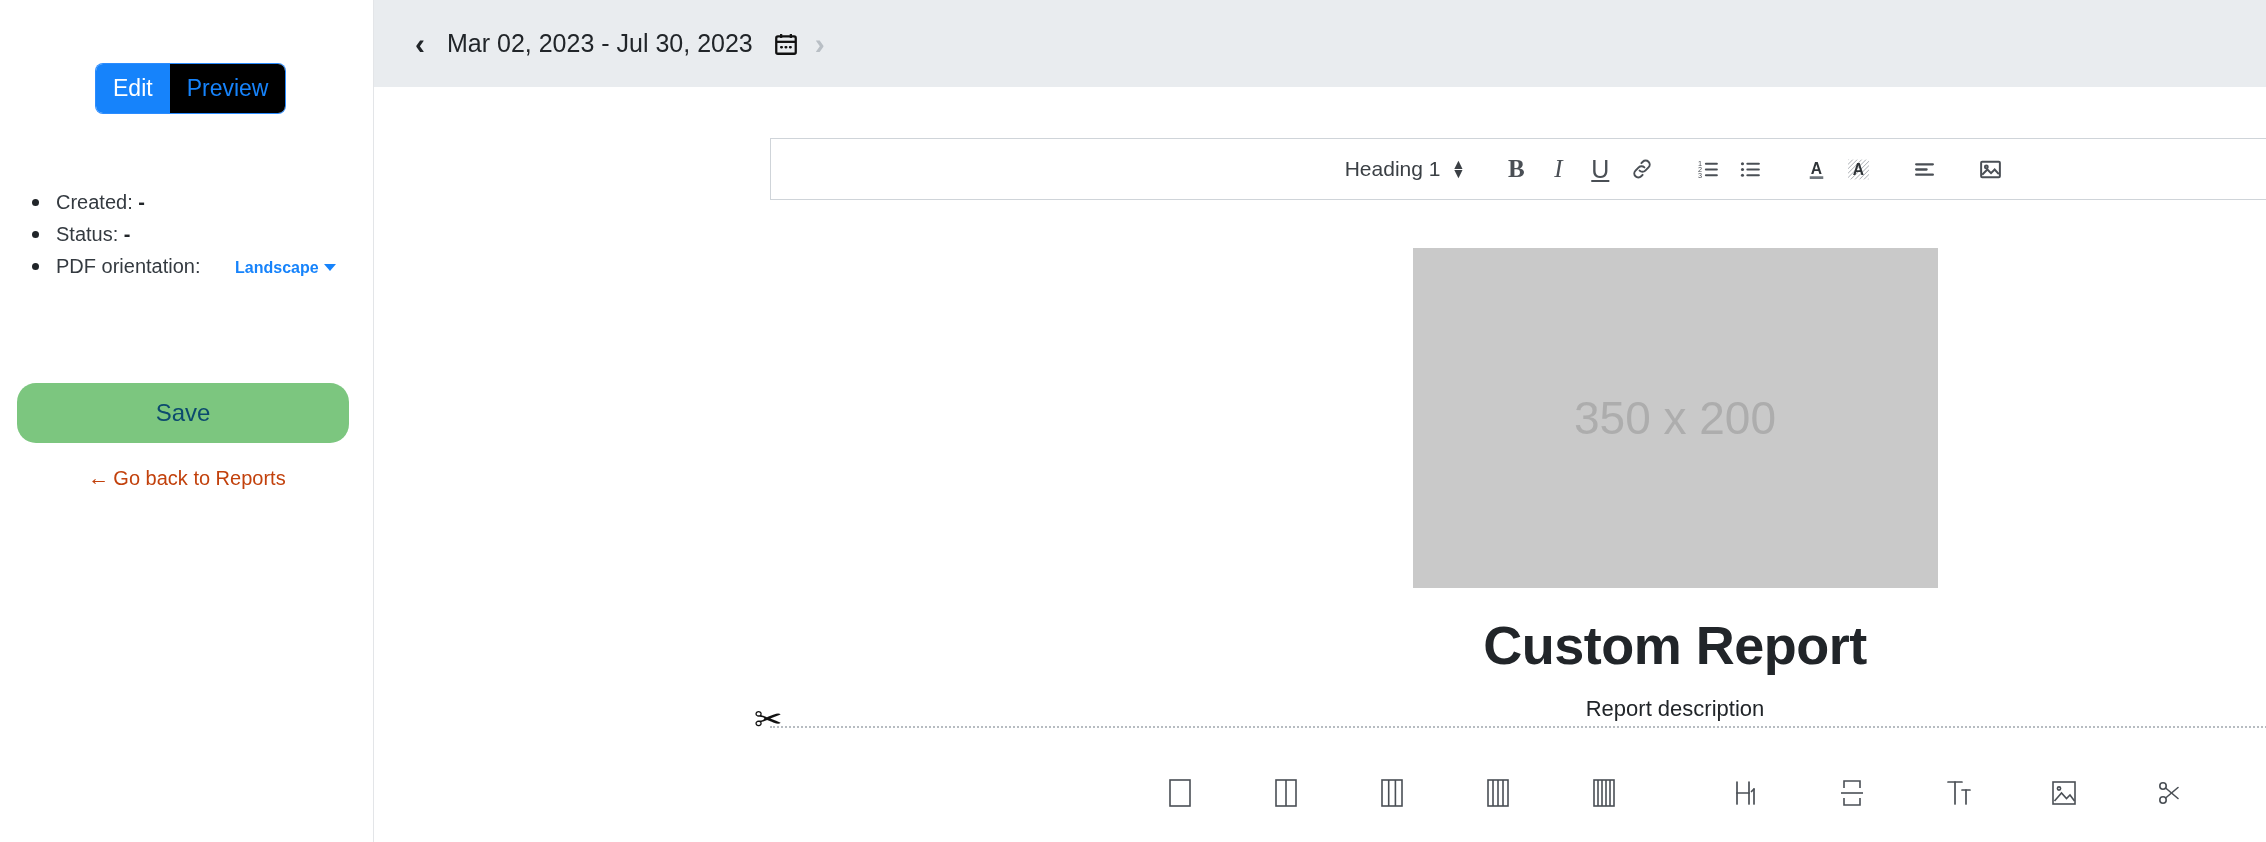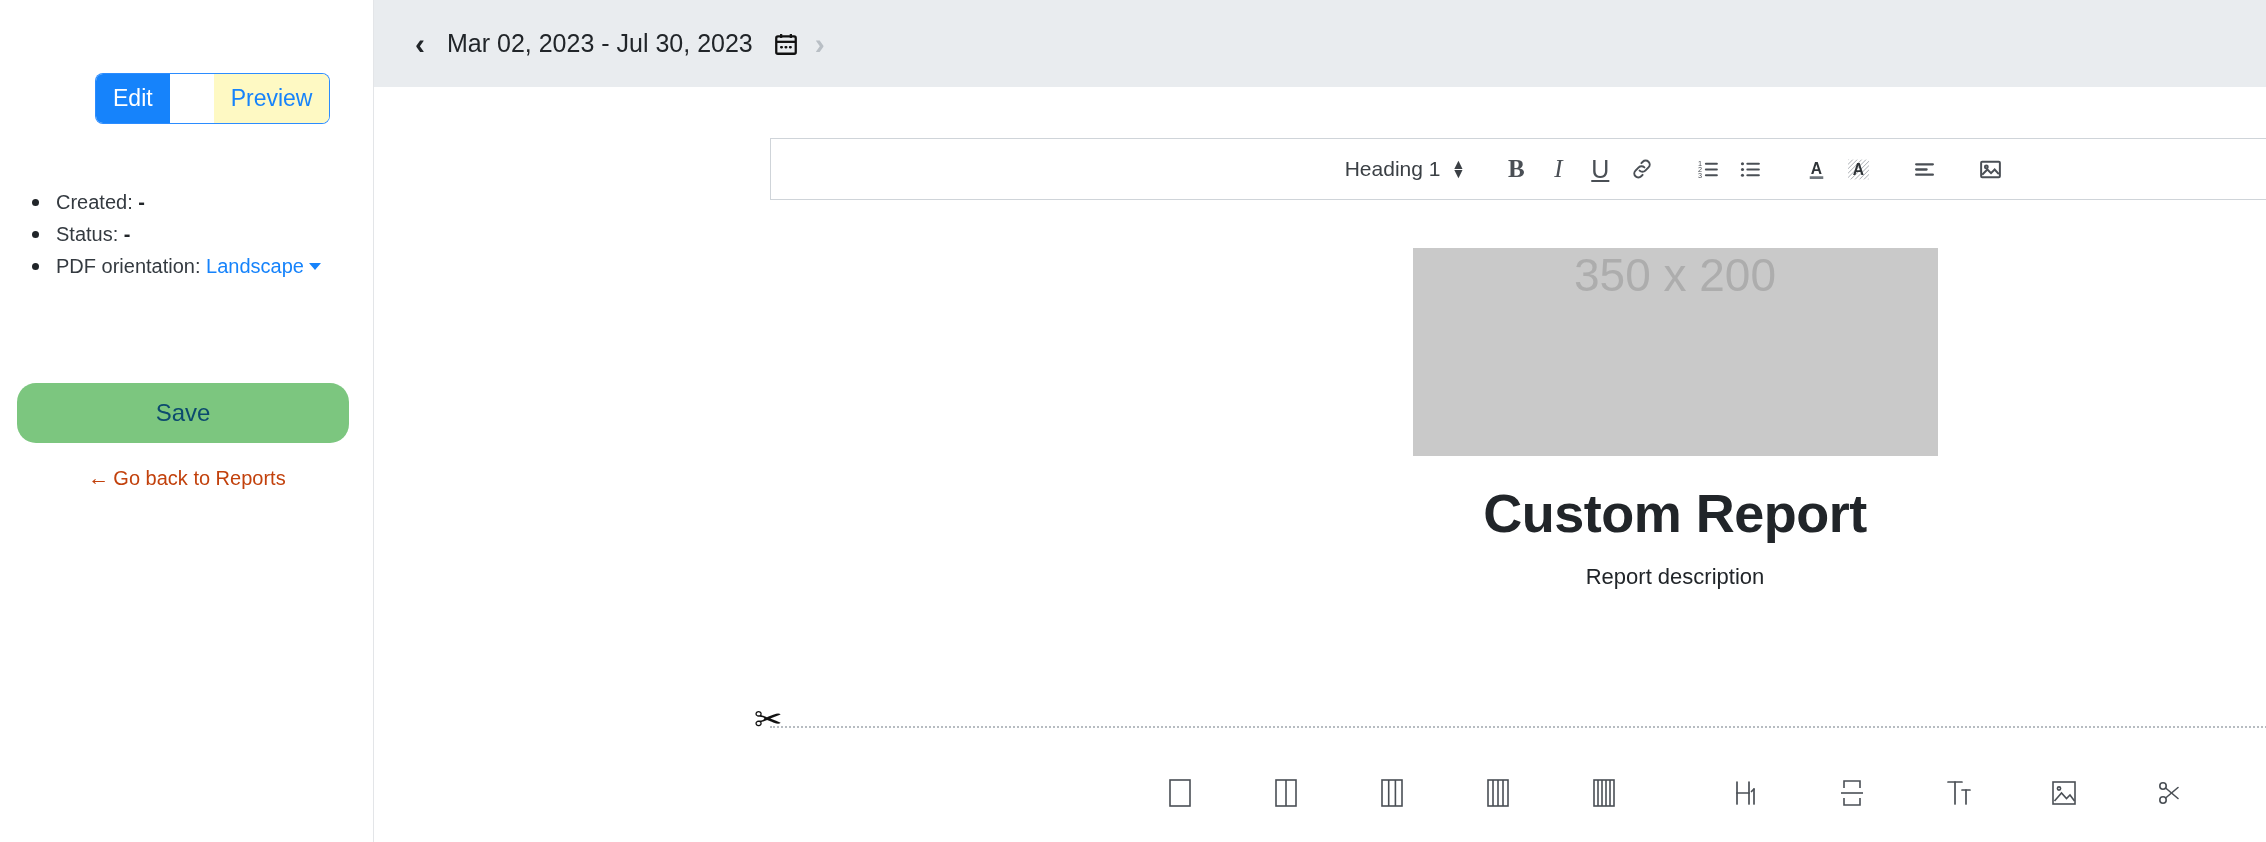--- a/index.html
+++ b/index.html
@@ -23,32 +23,31 @@
     width: 374px;
     height: 842px;
     flex: 0 0 374px;
     background: #ffffff;
     border-right: 1px solid #e3e5e8;
     position: relative;
   }
   .toggle-group {
     position: absolute;
     left: 96px;
-    top: 74px;
+    top: 64px;
     display: flex;
     border-radius: 7px;
     overflow: hidden;
     box-shadow: 0 0 0 1px #2b8cff;
-    gap: 44px;
   }
   .toggle-btn {
     font-size: 23px;
     line-height: 1;
     padding: 13px 17px;
-    background: #fef9c3;
+    background: #000000;
     color: #1683fb;
     border: none;
     cursor: pointer;
     font-family: "Liberation Sans", sans-serif;
     white-space: nowrap;
   }
   .toggle-btn.active {
     background: #1683fb;
     color: #ffffff;
   }
@@ -74,23 +73,23 @@
     left: 10px;
     top: 13px;
     width: 7px;
     height: 7px;
     border-radius: 50%;
     background: #212529;
   }
   .meta-value-dash { font-weight: bold; color: #212529; }
   .orientation-link {
     color: #1683fb;
-    font-weight: normal;
-    font-size: 20px;
-    margin-left: 0;
+    font-weight: bold;
+    font-size: 16px;
+    margin-left: 29px;
     cursor: pointer;
     text-decoration: none;
   }
   .caret-down {
     display: inline-block;
     width: 0; height: 0;
     border-left: 6px solid transparent;
     border-right: 6px solid transparent;
     border-top: 7px solid #1683fb;
     vertical-align: middle;
@@ -204,25 +203,25 @@
 
   
   #doc-area {
     position: absolute;
     left: 396px;
     top: 200px;
     width: 1810px;
   }
   #placeholder-image {
     width: 525px;
-    height: 208px;
+    height: 340px;
     margin: 48px auto 8px auto;
     background: #c9c9c9;
     display: flex;
-    align-items: flex-start;
+    align-items: center;
     justify-content: center;
   }
   #placeholder-image-label {
     font-size: 46px;
     color: #adadad;
     font-family: "Liberation Sans", sans-serif;
   }
   #doc-title {
     text-align: center;
     font-size: 54px;

